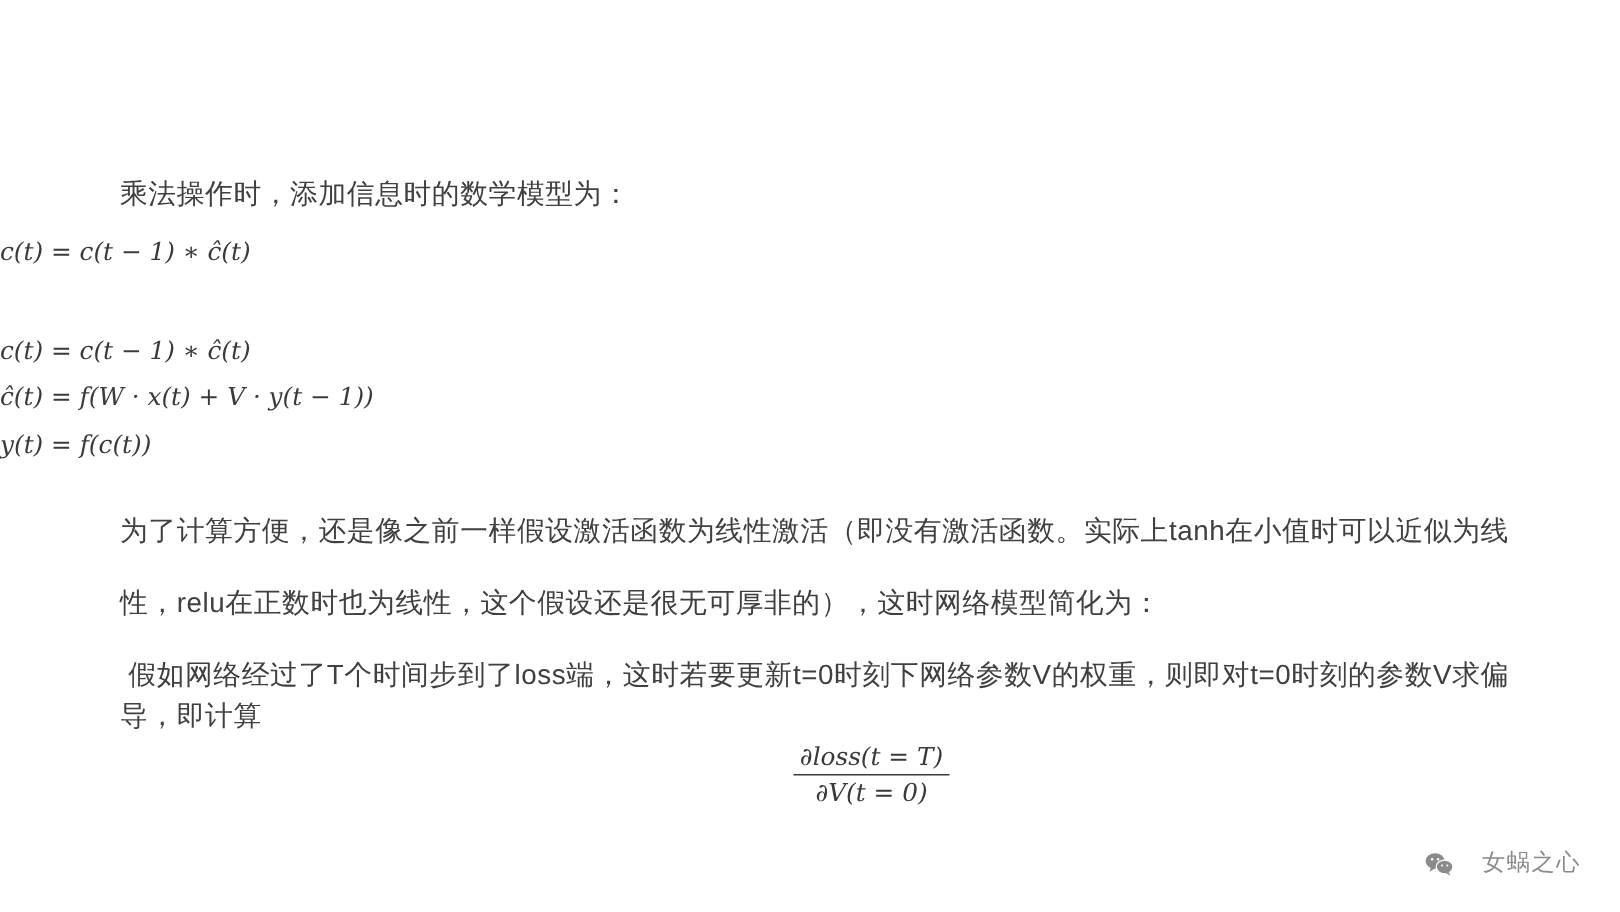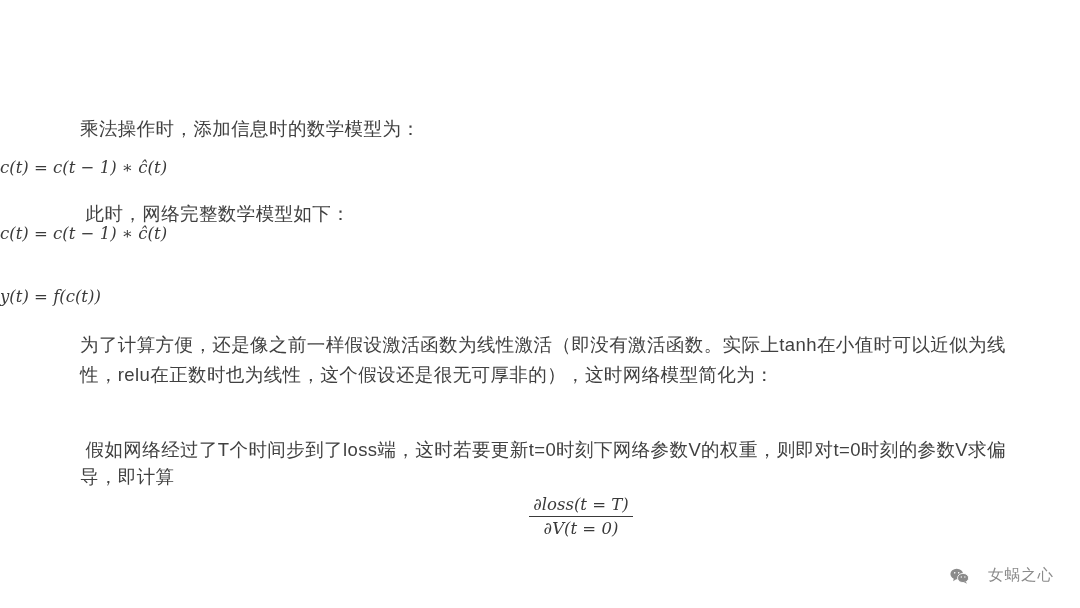--- a/index.html
+++ b/index.html
@@ -95,28 +95,28 @@
 </style>
 </head>
 <body>
 
 <div class="page">
 
   <div class="para" style="left:80px; top:114px; width:920px;">乘法操作时，添加信息时的数学模型为：</div>
 
   <div class="formula fc" style="top:158px;">c(t) = c(t − 1) ∗ ĉ(t)</div>
 
-  <div class="para" style="left:80px; top:199px; width:920px;"> 此时，网络完整数学模型如下：</div>
 
   <div class="formula fc" style="top:224px;">c(t) = c(t − 1) ∗ ĉ(t)</div>
 
+  <div class="formula fc" style="top:255px;">ĉ(t) = f(W · x(t) + V · y(t − 1))</div>
 
   <div class="formula fc" style="top:287px;">y(t) = f(c(t))</div>
 
-  <div class="para" style="left:80px; top:330px; width:938px; line-height:30px;">为了计算方便，还是像之前一样假设激活函数为线性激活（即没有激活函数。实际上tanh在小值时可以近似为线性，relu在正数时也为线性，这个假设还是很无可厚非的），这时网络模型简化为：</div>
+  <div class="para" style="left:80px; top:330px; width:938px; line-height:48px;">为了计算方便，还是像之前一样假设激活函数为线性激活（即没有激活函数。实际上tanh在小值时可以近似为线性，relu在正数时也为线性，这个假设还是很无可厚非的），这时网络模型简化为：</div>
 
 
   <div class="para" style="left:80px; top:436px; width:935px; line-height:27px;"> 假如网络经过了T个时间步到了loss端，这时若要更新t=0时刻下网络参数V的权重，则即对t=0时刻的参数V求偏导，即计算</div>
 
   <div class="frac" style="top:495px;">
     <span class="inner">
       <span class="num">∂loss(t = T)</span>
       <span class="den">∂V(t = 0)</span>
     </span>
   </div>

